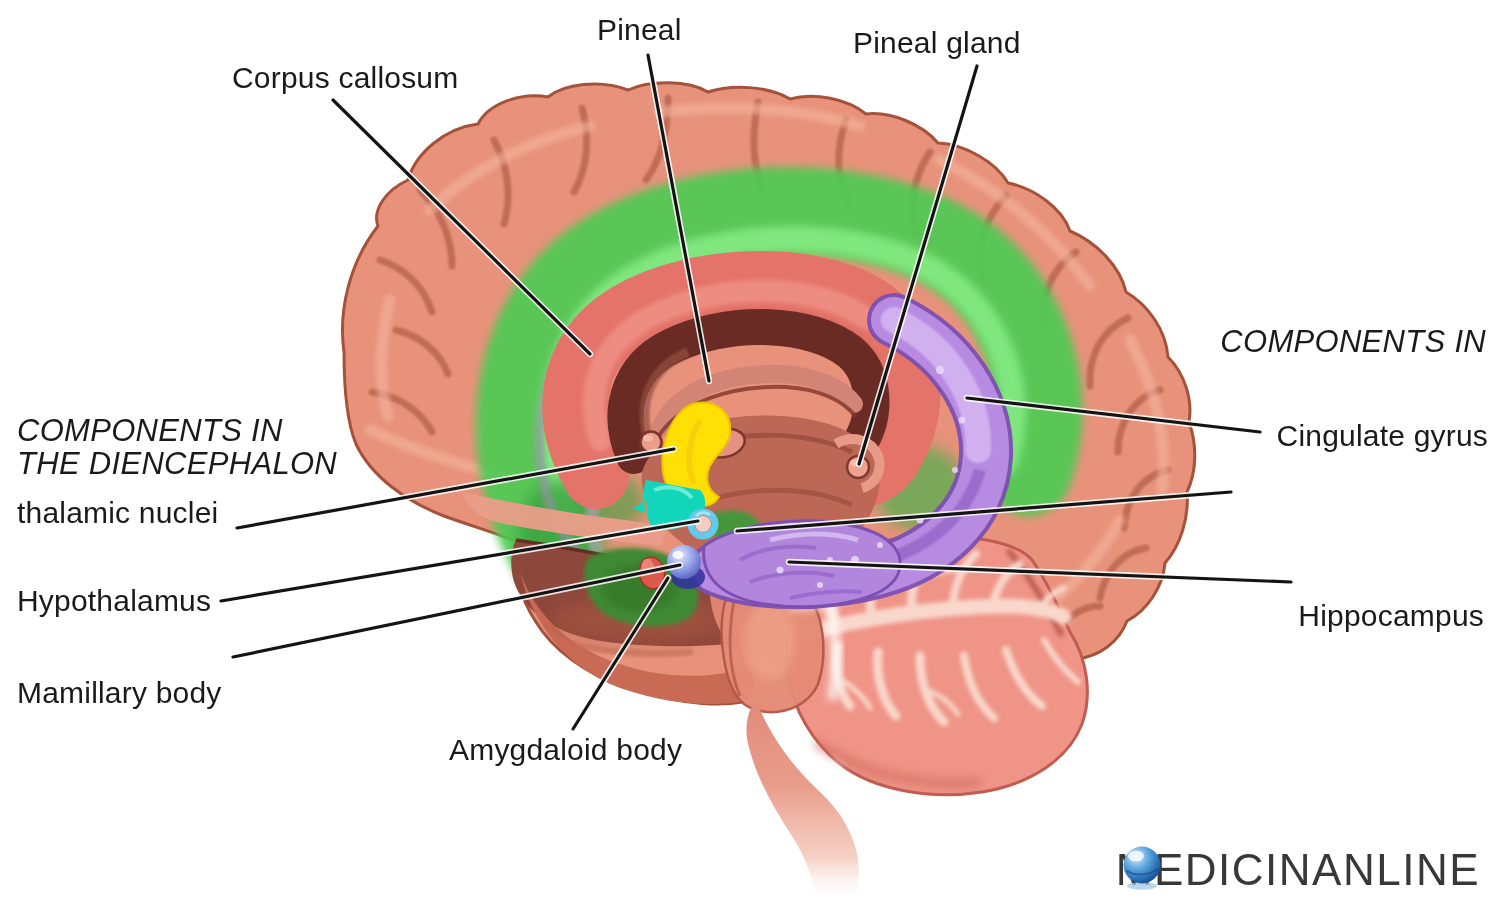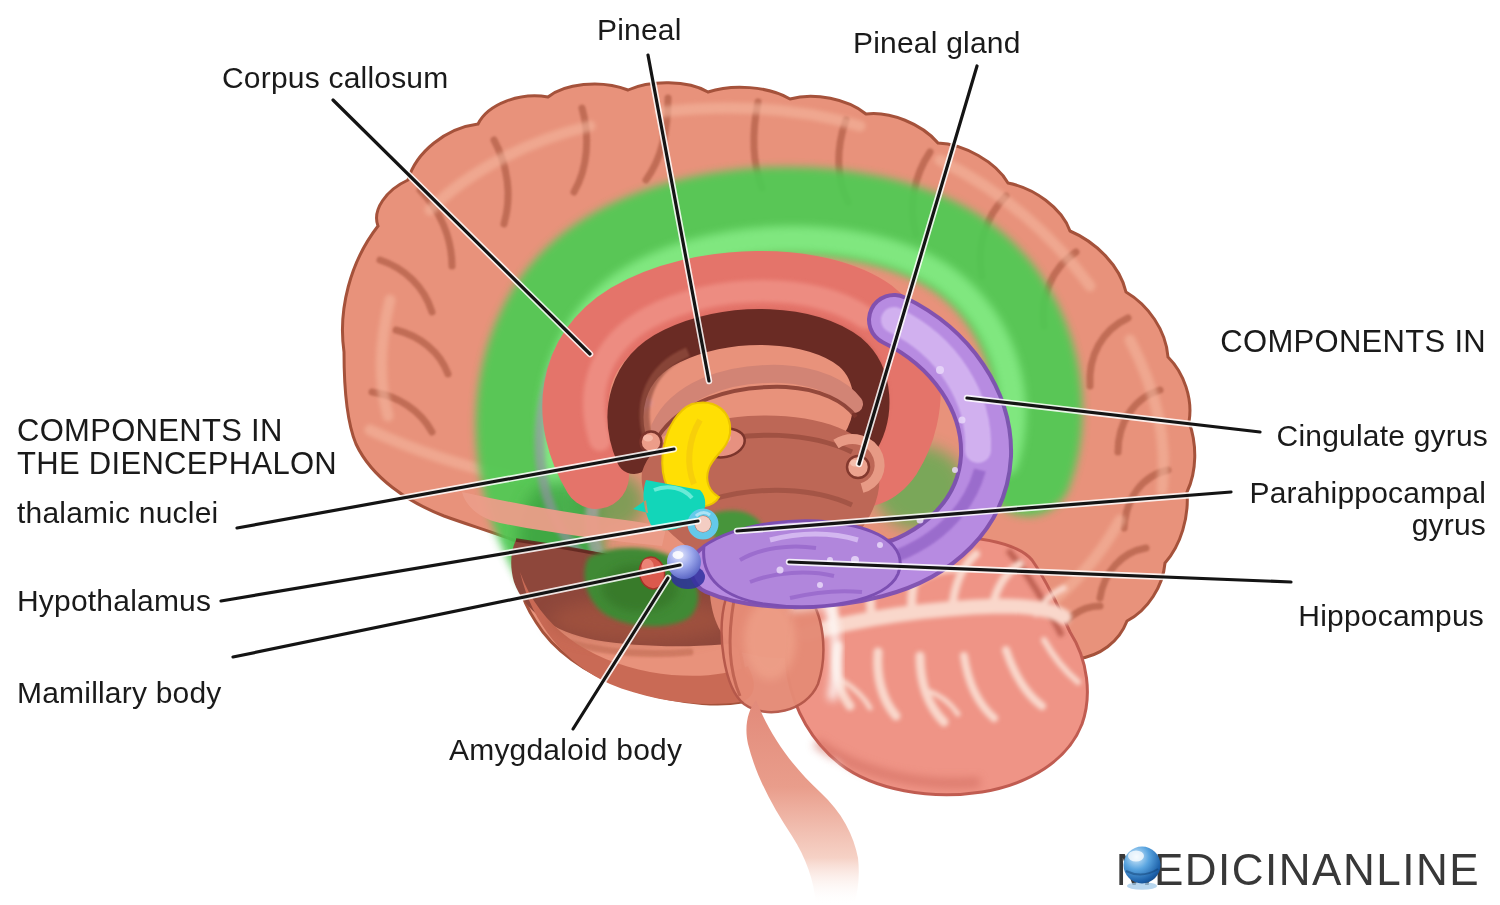--- a/index.html
+++ b/index.html
@@ -5,21 +5,21 @@
   html,body{margin:0;padding:0;background:#ffffff;}
   .stage{
     position:relative;width:1500px;height:905px;background:#ffffff;overflow:hidden;
     font-family:"Liberation Sans", sans-serif;
   }
   .stage svg{position:absolute;left:0;top:0;}
   .lbl{
     position:absolute;color:#1a1a1a;font-size:30px;line-height:1.08;
     white-space:nowrap;letter-spacing:0.2px;
   }
-  .heading{font-size:31px;letter-spacing:0.3px;}
+  .heading{font-style:italic;font-size:31px;letter-spacing:0.3px;}
   .right-align{text-align:right;}
   .watermark{
     position:absolute;right:20px;top:845px;display:flex;align-items:center;
     color:#383838;font-size:44px;letter-spacing:1.5px;font-weight:400;
   }
   .globe{width:40px;height:46px;margin:0 3px 0 6px;position:relative;top:3px;}
 </style>
 </head>
 <body>
 
@@ -273,21 +273,21 @@
       <path d="M 221,601 L 698,521"></path>
       <path d="M 233,657 L 680,565"></path>
       <path d="M 573,729 L 668,578"></path>
       <path d="M 1260,432 L 967,398"></path>
       <path d="M 1231,492 L 737,531"></path>
       <path d="M 1291,582 L 789,562"></path>
     </g>
   </g>
 </svg>
 
-<div class="lbl" style="left:222px;top:62px">Corpus callosum</div>
+<div class="lbl" style="left:232px;top:62px">Corpus callosum</div>
 <div class="lbl" style="left:597px;top:14px">Pineal</div>
 <div class="lbl" style="left:853px;top:27px">Pineal gland</div>
 
 <div class="lbl heading" style="left:17px;top:414px">
   <div>COMPONENTS IN</div>
   <div>THE DIENCEPHALON</div>
 </div>
 
 <div class="lbl" style="left:17px;top:497px">
   <div>thalamic nuclei</div>
@@ -296,24 +296,20 @@
 <div class="lbl" style="left:17px;top:585px">Hypothalamus</div>
 <div class="lbl" style="left:17px;top:677px">Mamillary body</div>
 <div class="lbl" style="left:449px;top:734px">Amygdaloid body</div>
 
 <div class="lbl heading right-align" style="right:14px;top:325px">
   <div>COMPONENTS IN</div>
 </div>
 
 <div class="lbl right-align" style="right:12px;top:420px">Cingulate gyrus</div>
 
-<div class="lbl right-align" style="right:14px;top:477px">
-  <div>Parahippocampal</div>
-  <div>gyrus</div>
-</div>
 
 <div class="lbl right-align" style="right:16px;top:600px">Hippocampus</div>
 
 <div class="watermark">
   <span>MEDICINA</span>
   <svg class="globe" viewBox="0 0 40 46">
     <ellipse cx="20" cy="41" rx="15" ry="3.8" fill="#9fc8e8" opacity="0.75"></ellipse>
     <circle cx="20" cy="20" r="18.5" fill="url(#wmGlobe)"></circle>
     <defs>
       <radialGradient id="wmGlobe" cx="35%" cy="28%" r="85%">

